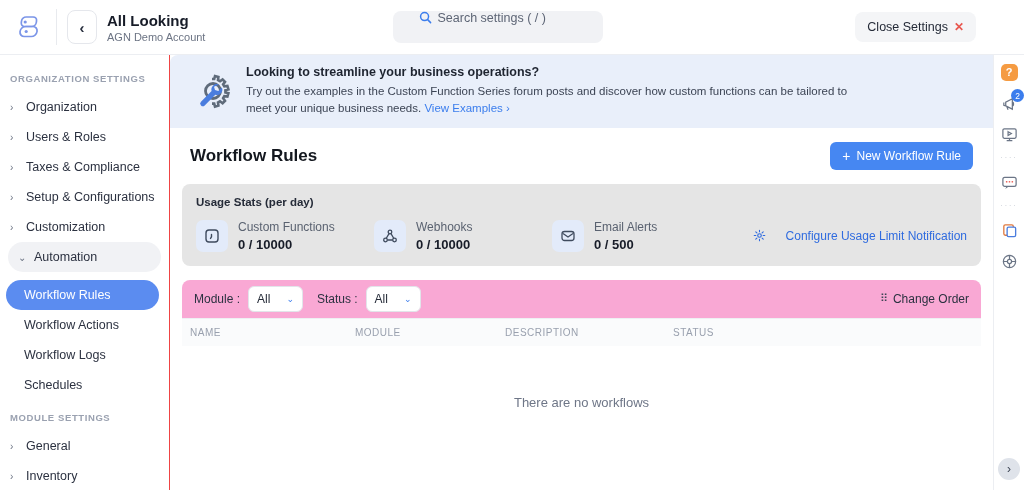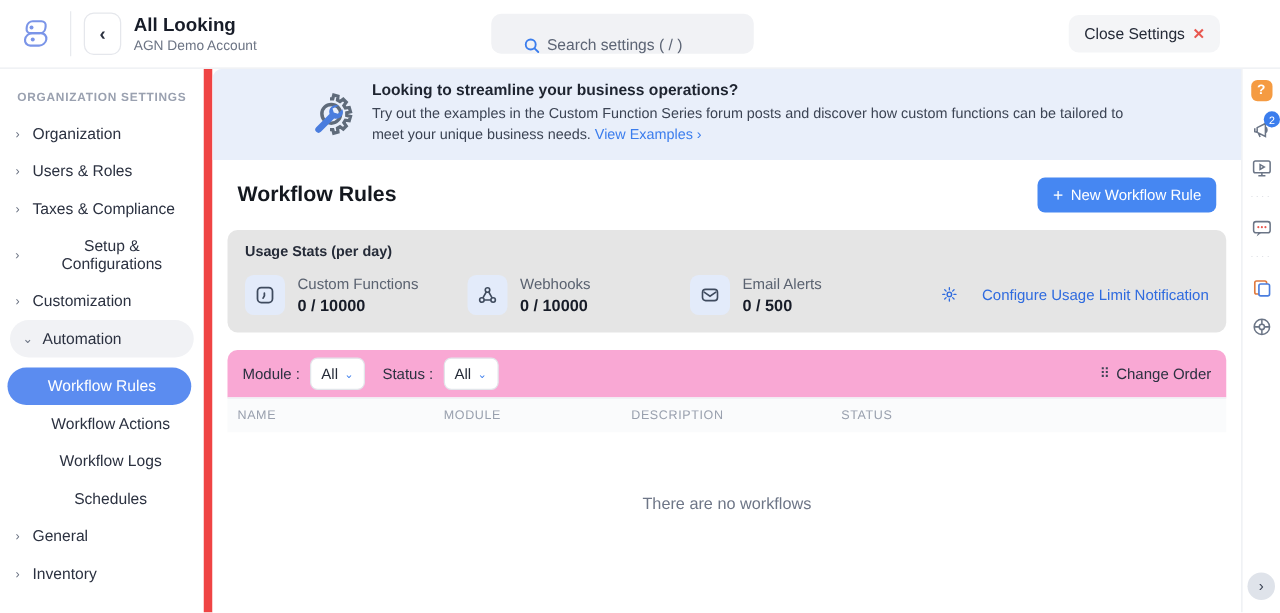--- a/index.html
+++ b/index.html
@@ -13,52 +13,52 @@
     display:flex; align-items:center; padding:0 10px 0 12px; position:relative; z-index:5; }
   .logo-wrap { width:34px; display:flex; align-items:center; justify-content:center; }
   .v-divider { width:1px; height:36px; background:#e8eaee; margin:0 10px; }
   .back-btn { width:30px; height:34px; border:1px solid #e5e7ec; border-radius:8px; background:#fff;
     display:flex; align-items:center; justify-content:center; font-size:15px; color:#2b3140;
     cursor:pointer; font-weight:bold; }
   .head-titles { margin-left:10px; }
   .head-title { font-size:15px; font-weight:bold; color:#171c28; }
   .head-sub { font-size:11px; color:#6c7484; margin-top:2px; }
   .search-pill { position:absolute; left:393px; top:11px; width:210px; height:32px;
-    background:#f1f2f5; border:none; border-radius:8px; display:flex; align-items:flex-end;
+    background:#f1f2f5; border:none; border-radius:8px; display:flex; align-items:flex-start;
     justify-content:center; gap:6px; cursor:text; }
   .search-pill input { border:none; background:transparent; outline:none; font-size:12.5px;
     color:#5d6575; width:140px; font-family:"Liberation Sans", sans-serif; }
   .search-pill input::placeholder { color:#5d6575; }
   .close-btn { position:absolute; right:48px; top:12px; height:30px; background:#f4f5f7;
     border:none; border-radius:8px; padding:0 12px; display:flex; align-items:center; gap:6px;
     font-size:12.5px; color:#252b38; cursor:pointer; font-family:"Liberation Sans", sans-serif; }
   .close-x { color:#e8574f; font-size:12px; font-weight:bold; }
 
   
   .body-row { flex:1; display:flex; min-height:0; }
 
   
-  .sidebar { width:170px; min-width:170px; border-right:7px solid #ef4444; background:#fff;
-    padding-top:12px; overflow:hidden;text-align:center; }
+  .sidebar { width:170px; min-width:170px; border-right:1px solid #ef4444; background:#fff;
+    padding-top:12px; overflow:hidden; }
   .side-section { font-size:9.5px; letter-spacing:.6px; color:#9aa1b0; font-weight:bold;
     padding:6px 10px 8px 10px; }
   .side-item { display:flex; align-items:center; gap:8px; padding:8px 10px; font-size:12.5px;
     color:#2b3140; cursor:pointer; }
   .chev { font-size:10px; color:#6c7484; width:8px; display:inline-block; }
   .side-item.expanded { background:#f1f2f5; border-radius:16px; margin:0 8px; padding:8px 10px; }
   .sub-item { padding:8px 10px 8px 24px; font-size:12.5px; color:#2b3140; cursor:pointer; }
   .sub-item.selected { background:#5b8cf0; color:#fff; border-radius:16px; margin:0 10px 0 6px;
     padding:8px 14px 8px 18px; }
   .side-gap { height:8px; }
 
   
   .main { flex:1; min-width:0; display:flex; flex-direction:column; background:#fff; overflow:hidden; }
 
   .banner { background:#e9effa; border-radius:8px 0 0 0; padding:10px 24px 10px 22px;
-    display:flex; align-items:center; gap:14px; min-height:66px;justify-content:center; }
+    display:flex; align-items:center; gap:14px; min-height:66px; }
   .banner-title { font-size:12.5px; font-weight:bold; color:#1e2430; margin-bottom:4px; }
   .banner-body { font-size:11.5px; color:#3c4454; line-height:1.5; max-width:620px; }
   .banner-link { color:#3b7ded; cursor:pointer; text-decoration:none; }
 
   .title-row { display:flex; align-items:center; justify-content:space-between; padding:14px 20px 12px 20px; }
   .page-title { font-size:17px; font-weight:bold; color:#14181f; }
   .new-btn { background:#4687f2; color:#fff; border:none; border-radius:6px; height:28px;
     padding:0 12px; font-size:12px; display:flex; align-items:center; gap:6px; cursor:pointer;
     font-family:"Liberation Sans", sans-serif; }
   .plus { font-size:14px; font-weight:normal; }
@@ -71,21 +71,21 @@
     align-items:center; justify-content:center; }
   .stat-label { font-size:12px; color:#5a6270; margin-bottom:3px; }
   .stat-value { font-size:13px; font-weight:bold; color:#171c28; }
   .config-link { margin-left:auto; display:flex; align-items:center; gap:20px; color:#2f6bdf;
     font-size:12px; cursor:pointer; }
 
   .filters-row { margin:14px 12px 0 12px; background:#f9a8d4; border-radius:8px 8px 0 0;
     height:38px; display:flex; align-items:center; padding:0 12px; gap:8px; }
   .filter-label { font-size:12px; color:#2b3140; }
   .dropdown { background:#fff; border:1px solid #e2e5ea; border-radius:6px; height:26px;
-    padding:0 8px; display:flex; align-items:center; gap:5px; font-size:12px; color:#252b38;
+    padding:0 8px; display:flex; align-items:center; gap:16px; font-size:12px; color:#252b38;
     cursor:pointer; font-family:"Liberation Sans", sans-serif; }
   .dd-caret { color:#3b7ded; font-size:9px; }
   .change-order { margin-left:auto; display:flex; align-items:center; gap:6px; font-size:12px;
     color:#2b3140; cursor:pointer; }
   .drag-dots { font-size:11px; color:#3c4454; letter-spacing:-1px; }
 
   .table-head { margin:0 12px; background:#fafbfc; border-top:1px solid #eef0f3;
     display:grid; grid-template-columns:165px 150px 168px 1fr; padding:8px 8px; }
   .th { font-size:10px; font-weight:normal; letter-spacing:.5px; color:#99a0ae; }
   .table-body { margin:0 12px; background:#fff; flex:1; display:flex; align-items:center;
@@ -176,20 +176,21 @@
         <span class="chev">⌄</span>
         <span>Automation</span>
       </div>
 
       <div class="side-gap"></div>
       <div class="sub-item selected">Workflow Rules</div>
       <div class="sub-item">Workflow Actions</div>
       <div class="sub-item">Workflow Logs</div>
       <div class="sub-item">Schedules</div>
 
+      <div class="side-section" style="margin-top:6px;">MODULE SETTINGS</div>
 
       <div class="side-item">
         <span class="chev">›</span>
         <span>General</span>
       </div>
       <div class="side-item">
         <span class="chev">›</span>
         <span>Inventory</span>
       </div>
 

